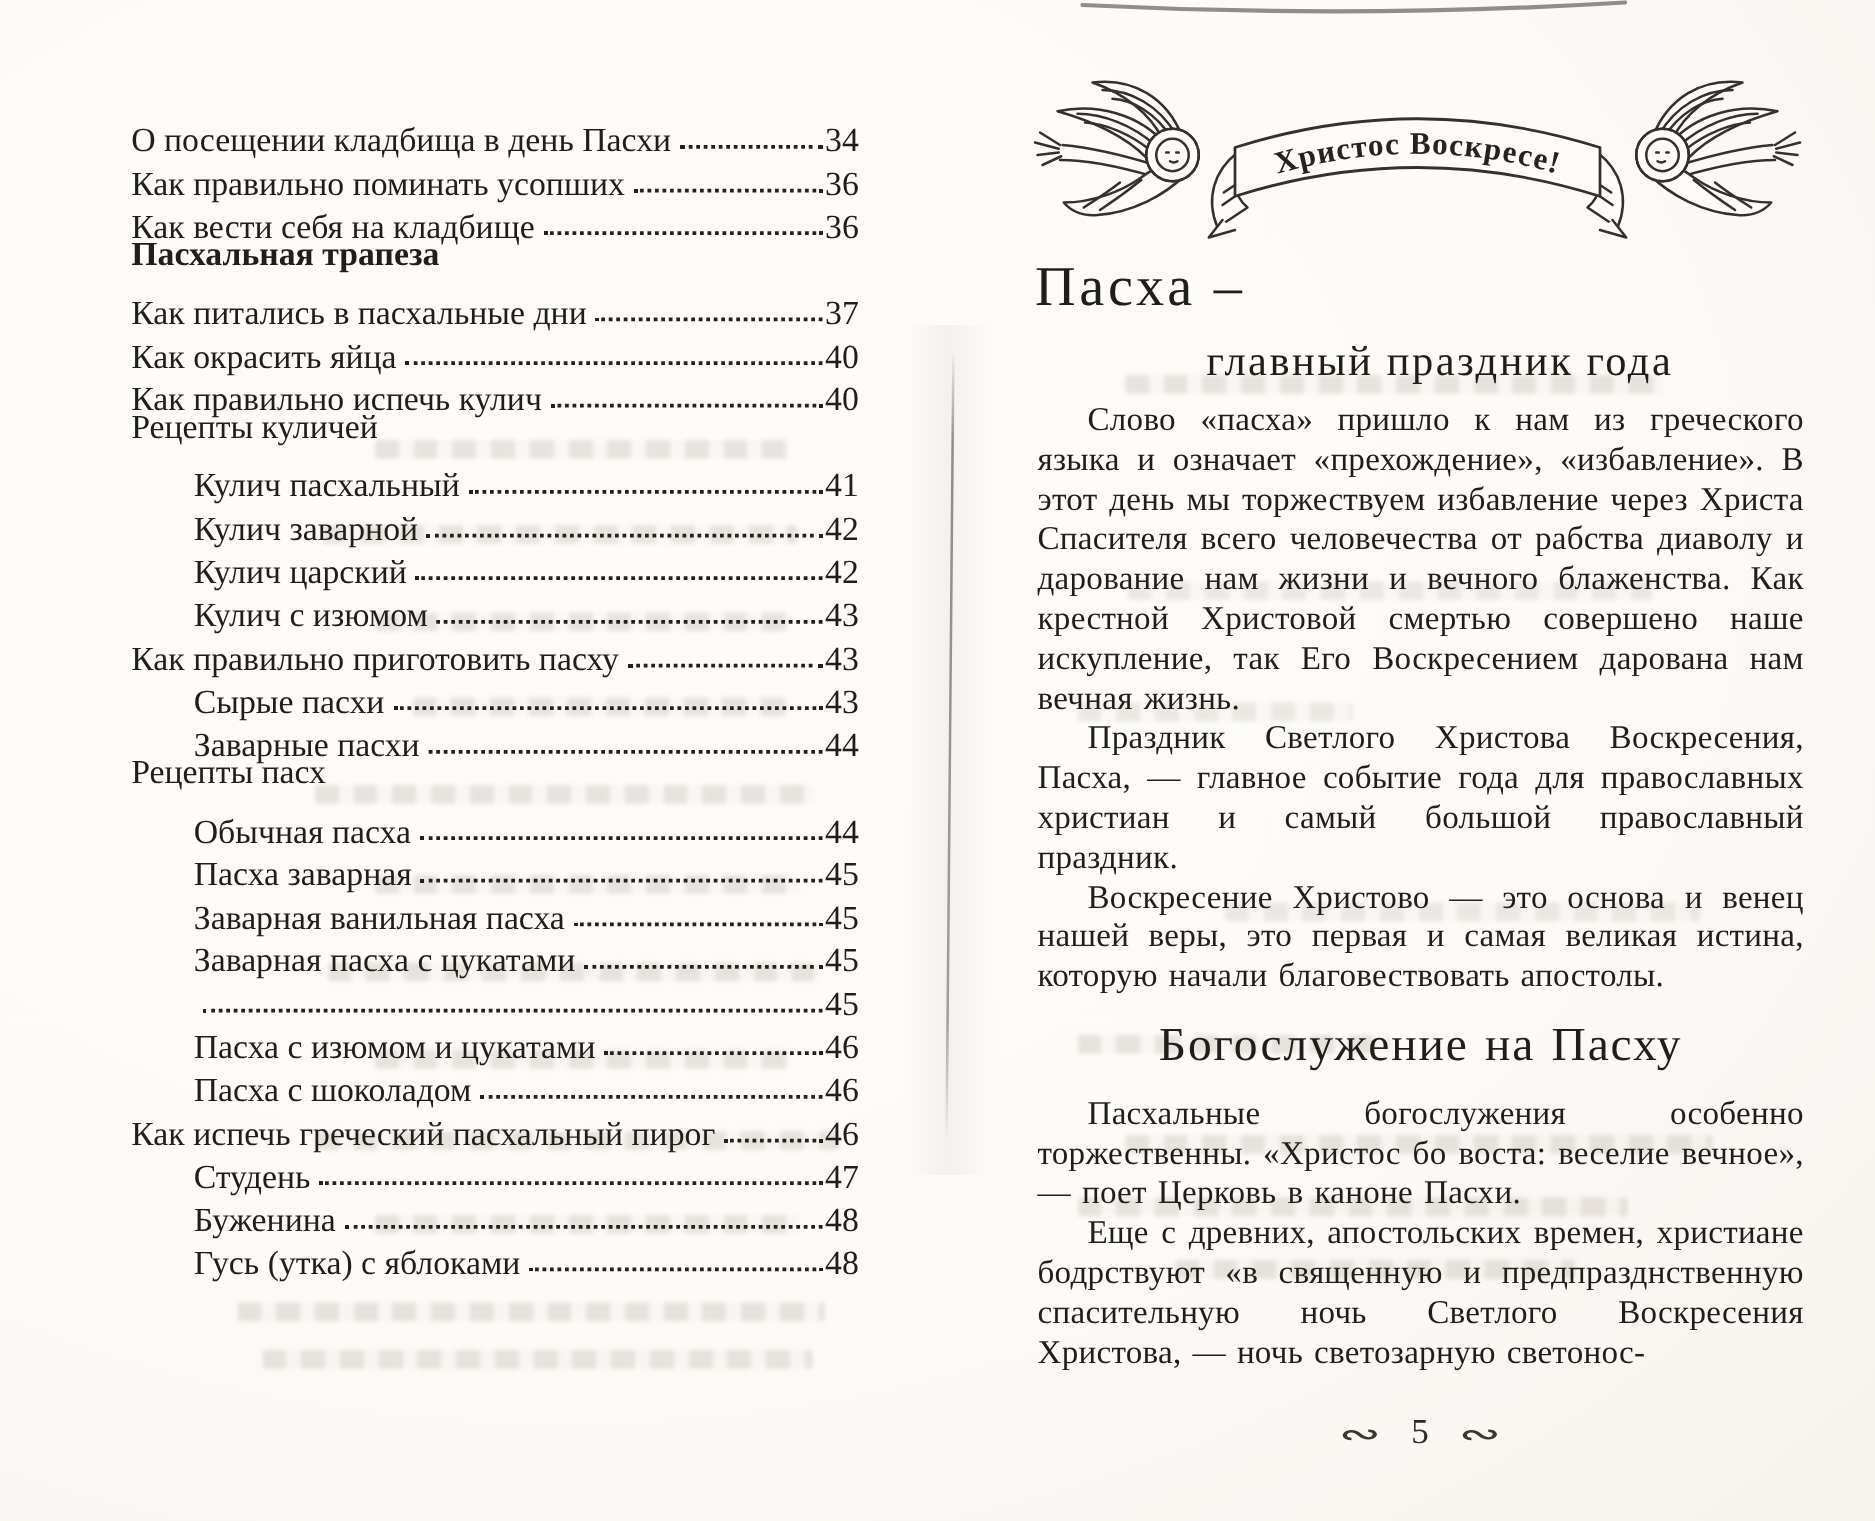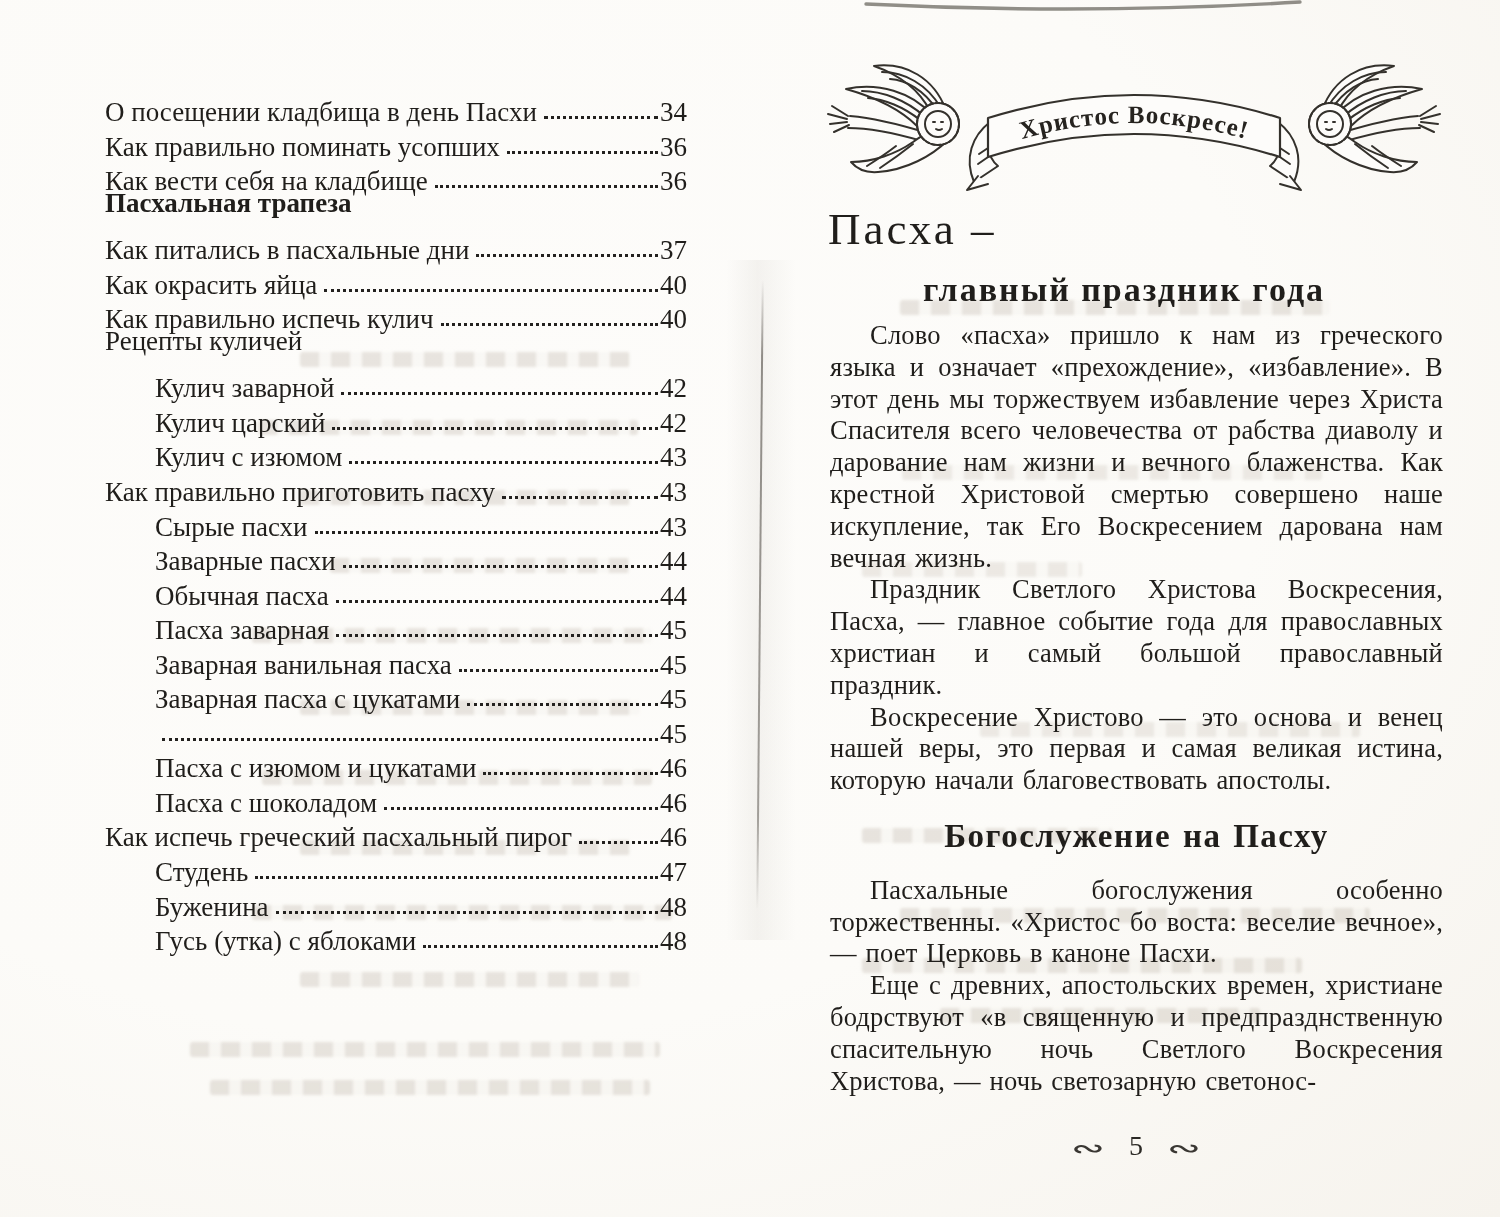--- a/index.html
+++ b/index.html
@@ -47,31 +47,31 @@
   }
   .toc-page{flex:0 0 auto;margin-top:13px;}
   
   .banner-svg{position:absolute;left:820px;top:58px;width:628px;height:152px;}
   .top-arc{position:absolute;left:858px;top:0;width:450px;height:16px;}
   .rp-title{
     position:absolute;left:828px;top:203px;width:616px;
     font-size:45px;letter-spacing:3px;font-weight:500;
   }
   .rp-subtitle{
-    position:absolute;left:816px;top:271px;width:616px;text-align:center;
-    font-size:34px;letter-spacing:2px;font-weight:bold;
+    position:absolute;left:844px;top:271px;width:616px;text-align:center;
+    font-size:34px;letter-spacing:2px;
   }
   .rp-text{
     position:absolute;left:830px;top:320px;width:613px;
     font-size:26.5px;line-height:31.8px;text-align:justify;
     letter-spacing:.2px;word-spacing:2px;
   }
   .para{margin:0;text-indent:40px;}
   .heading{
-    font-size:33px;font-weight:700;text-align:center;
+    font-size:38px;font-weight:400;text-align:center;
     letter-spacing:1.5px;margin:24px 0 22px;text-indent:0;
   }
   .rp-footer{
     position:absolute;left:828px;top:1130px;width:616px;text-align:center;
     font-size:28px;color:#2b2925;
   }
   .ornament{
     display:inline-block;font-family:"DejaVu Sans", sans-serif;
     transform:scaleX(1.55);font-size:26px;margin:0 30px;color:#3a3733;
   }
@@ -143,20 +143,25 @@
     <div class="toc-row">
     <span class="toc-label">Как правильно испечь кулич</span>
     <span class="toc-dots"></span>
     <span class="toc-page">40</span>
   </div>
     <div class="toc-row no-page">
     <span class="toc-label">Рецепты куличей</span>
 
   </div>
     <div class="toc-row indent">
+    <span class="toc-label">Кулич пасхальный</span>
+    <span class="toc-dots"></span>
+    <span class="toc-page">41</span>
+  </div>
+    <div class="toc-row indent">
     <span class="toc-label">Кулич заварной</span>
     <span class="toc-dots"></span>
     <span class="toc-page">42</span>
   </div>
     <div class="toc-row indent">
     <span class="toc-label">Кулич царский</span>
     <span class="toc-dots"></span>
     <span class="toc-page">42</span>
   </div>
     <div class="toc-row indent">
@@ -171,20 +176,24 @@
   </div>
     <div class="toc-row indent">
     <span class="toc-label">Сырые пасхи</span>
     <span class="toc-dots"></span>
     <span class="toc-page">43</span>
   </div>
     <div class="toc-row indent">
     <span class="toc-label">Заварные пасхи</span>
     <span class="toc-dots"></span>
     <span class="toc-page">44</span>
+  </div>
+    <div class="toc-row no-page">
+    <span class="toc-label">Рецепты пасх</span>
+
   </div>
     <div class="toc-row indent">
     <span class="toc-label">Обычная пасха</span>
     <span class="toc-dots"></span>
     <span class="toc-page">44</span>
   </div>
     <div class="toc-row indent">
     <span class="toc-label">Пасха заварная</span>
     <span class="toc-dots"></span>
     <span class="toc-page">45</span>

